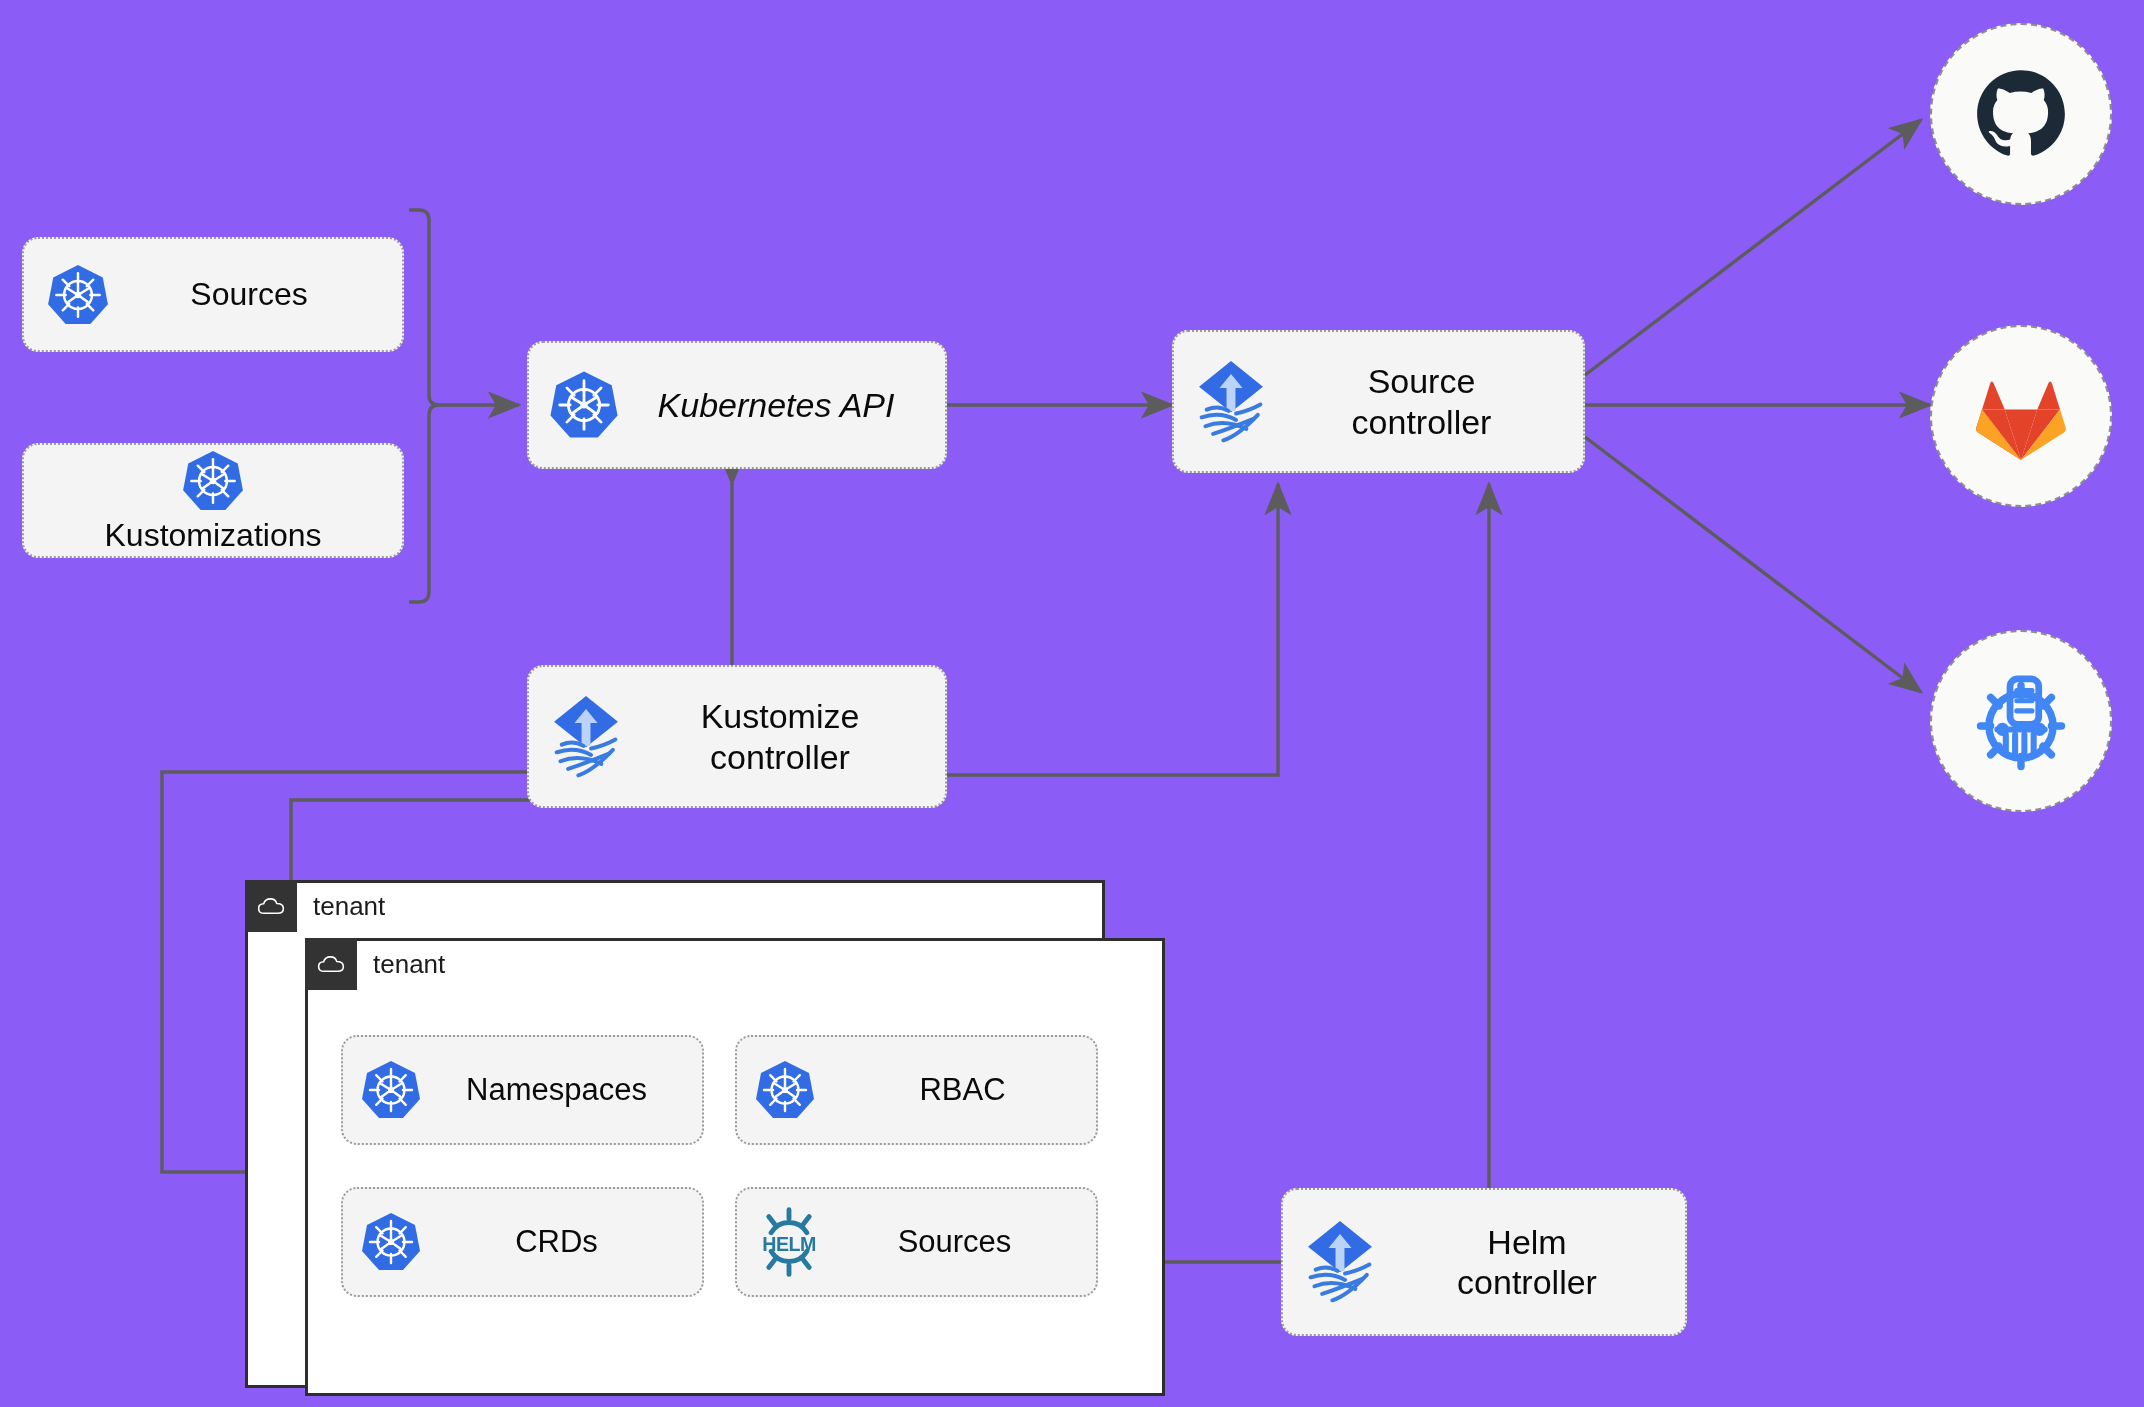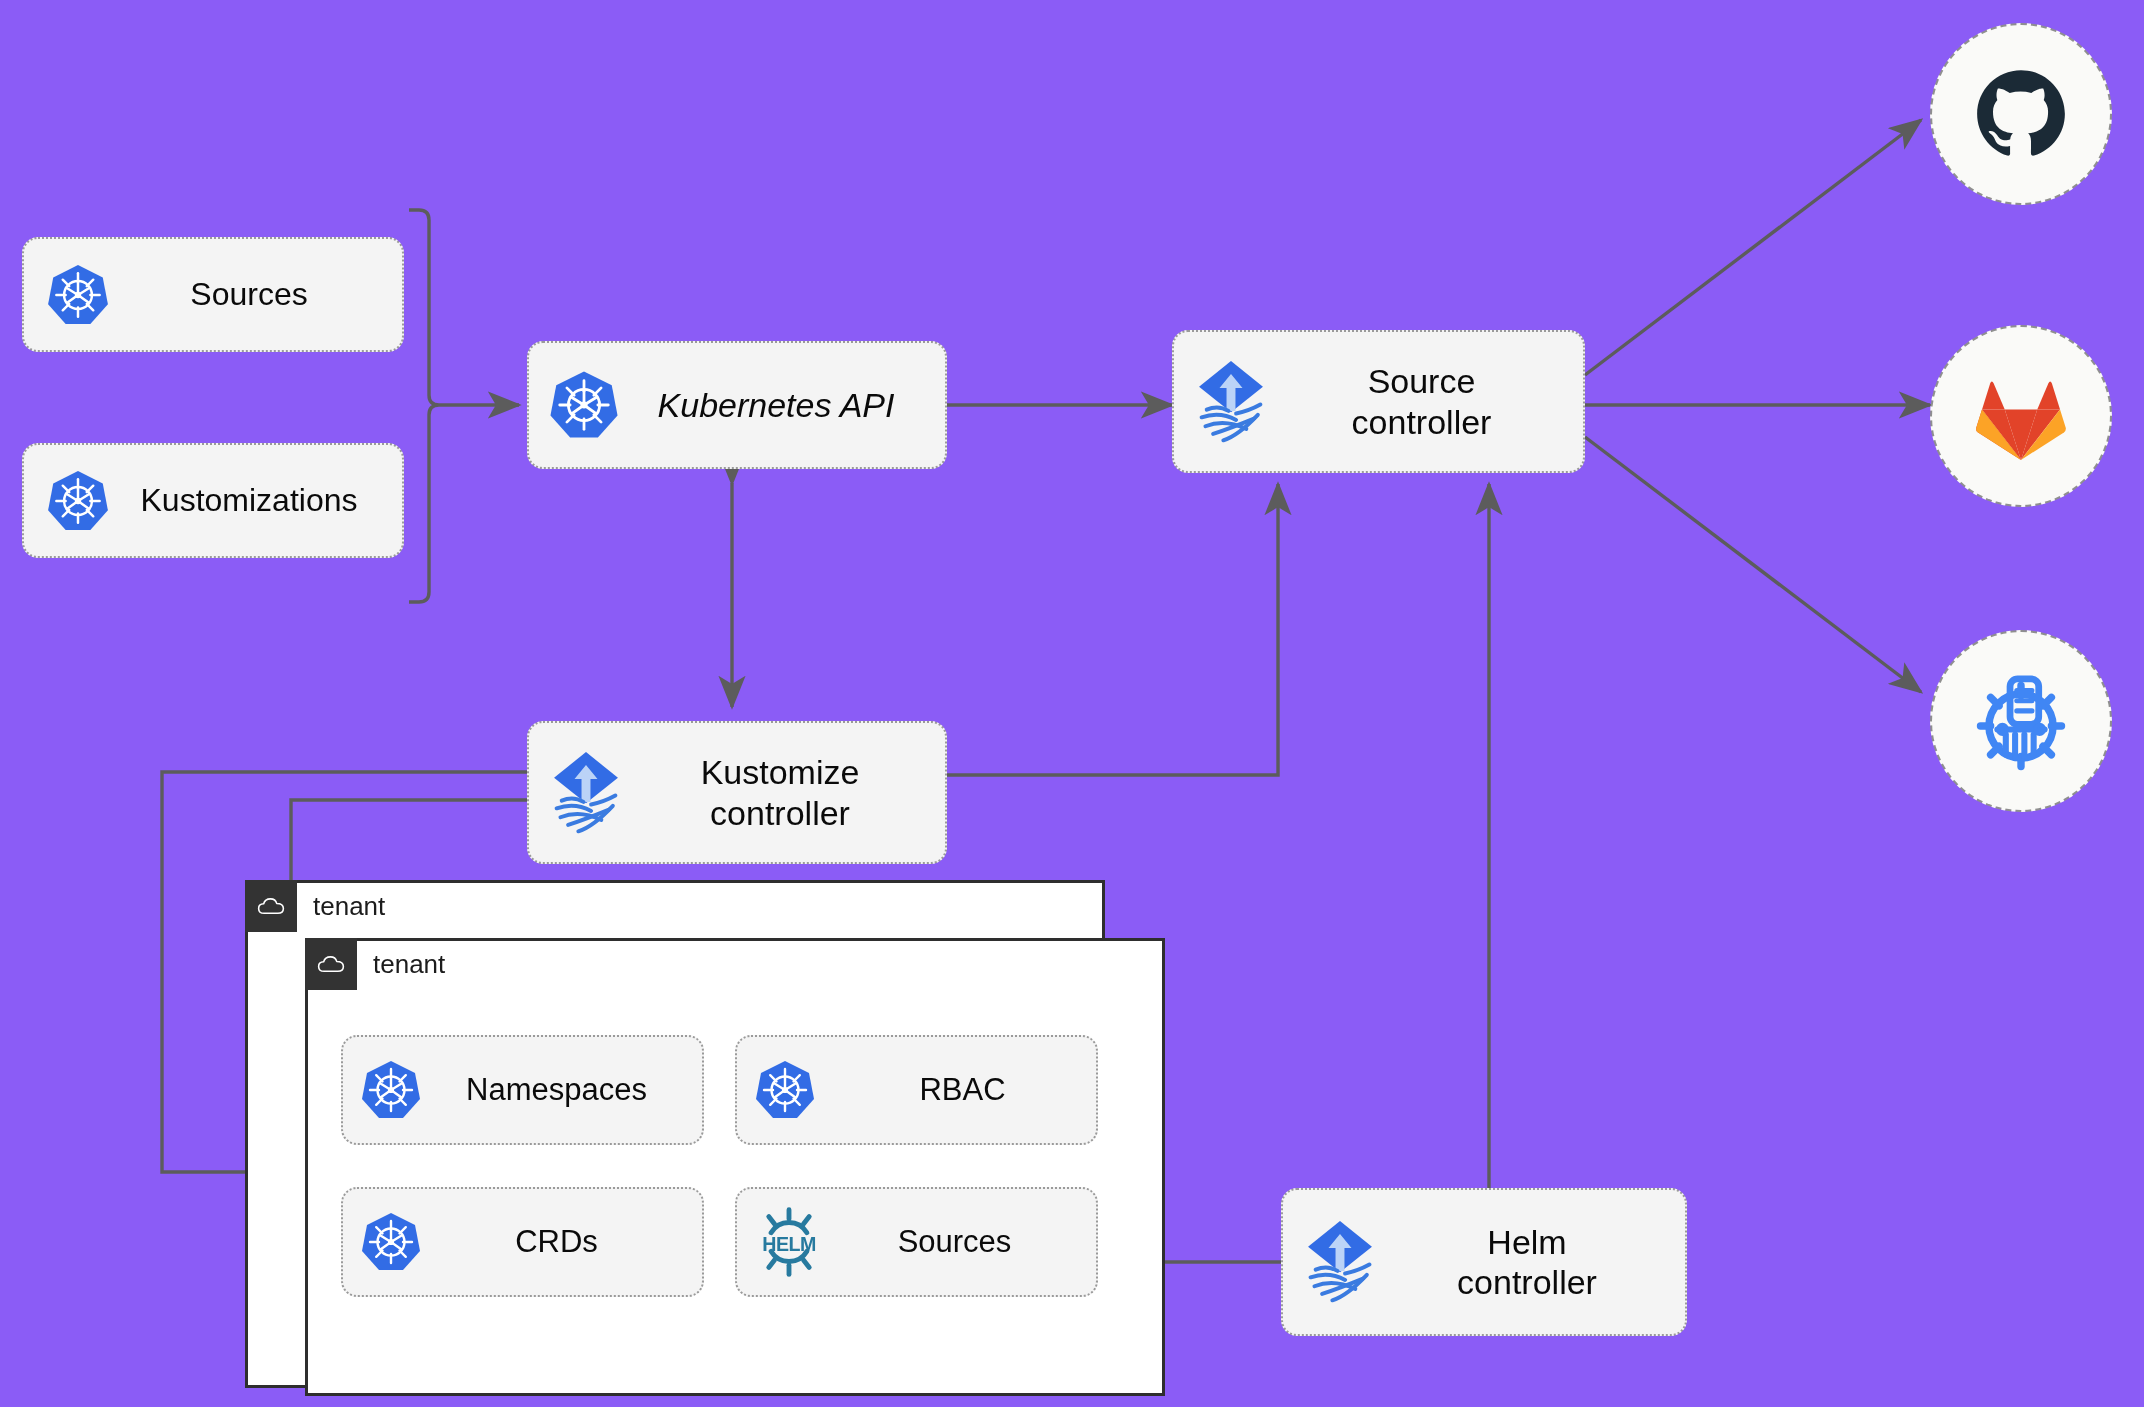--- a/index.html
+++ b/index.html
@@ -151,21 +151,21 @@
           <line x1="32" y1="32" x2="42.5" y2="25.5"></line>
           <line x1="32" y1="32" x2="42.5" y2="39.5"></line>
           <line x1="32" y1="32" x2="21.5" y2="39.5"></line>
           <line x1="32" y1="32" x2="21.5" y2="25.5"></line>
         </g>
       </svg>
     </span>
     <span class="lbl" style="font-size:32px;">Sources</span>
   </div>
 
-  <div class="node" style="left:22px; top:443px; width:382px; height:115px; padding:0 18px;">
+  <div class="node" style="left:22px; top:443px; width:382px; height:115px; padding:0 18px;flex-direction:column;">
     <span class="ico" style="width:72px;height:72px;">
       <svg viewBox="0 0 64 64" width="66" height="66">
         <path d="M32 3 L56 15 L61 41 L44 60 L20 60 L3 41 L8 15 Z" fill="#326CE5"></path>
         <g fill="none" stroke="#ffffff" stroke-width="2.4" stroke-linecap="round">
           <circle cx="32" cy="32" r="13.5"></circle>
           <circle cx="32" cy="32" r="3.1" fill="#ffffff" stroke="none"></circle>
           <line x1="32" y1="11" x2="32" y2="20"></line>
             <line x1="32" y1="44" x2="32" y2="53"></line>
           <line x1="11" y1="32" x2="20" y2="32"></line>
             <line x1="44" y1="32" x2="53" y2="32"></line>
@@ -222,21 +222,21 @@
           <path d="M18 61 Q33 56 50 49"></path>
           <path d="M26 66 Q38 62 53 46"></path>
           <path d="M36 45 Q46 43 55 38"></path>
         </g>
       </svg>
     </span>
     <span class="lbl" style="font-size:34px;">Source
 controller</span>
   </div>
 
-  <div class="node" style="left:527px; top:721px; width:420px; height:143px; padding:0 14px;">
+  <div class="node" style="left:527px; top:665px; width:420px; height:143px; padding:0 14px;">
     <span class="ico" style="width:86px;height:96px;">
       <svg viewBox="0 0 64 72" width="82" height="92">
         <path d="M32 4 L57 24 L32 44 L7 24 Z" fill="#326CE5"></path>
         <path d="M32 14 L41 25 L35.5 25 L35.5 43 L28.5 43 L28.5 25 L23 25 Z" fill="#BBD3F7"></path>
         <g stroke="#3A7BE0" stroke-width="3.1" fill="none" stroke-linecap="round">
           <path d="M13 42 Q22 38 30 43"></path>
             <path d="M9 48 Q23 43 36 50"></path>
           <path d="M12 55 Q27 49 44 57"></path>
             <path d="M18 61 Q33 56 50 49"></path>
           <path d="M26 66 Q38 62 53 46"></path>

